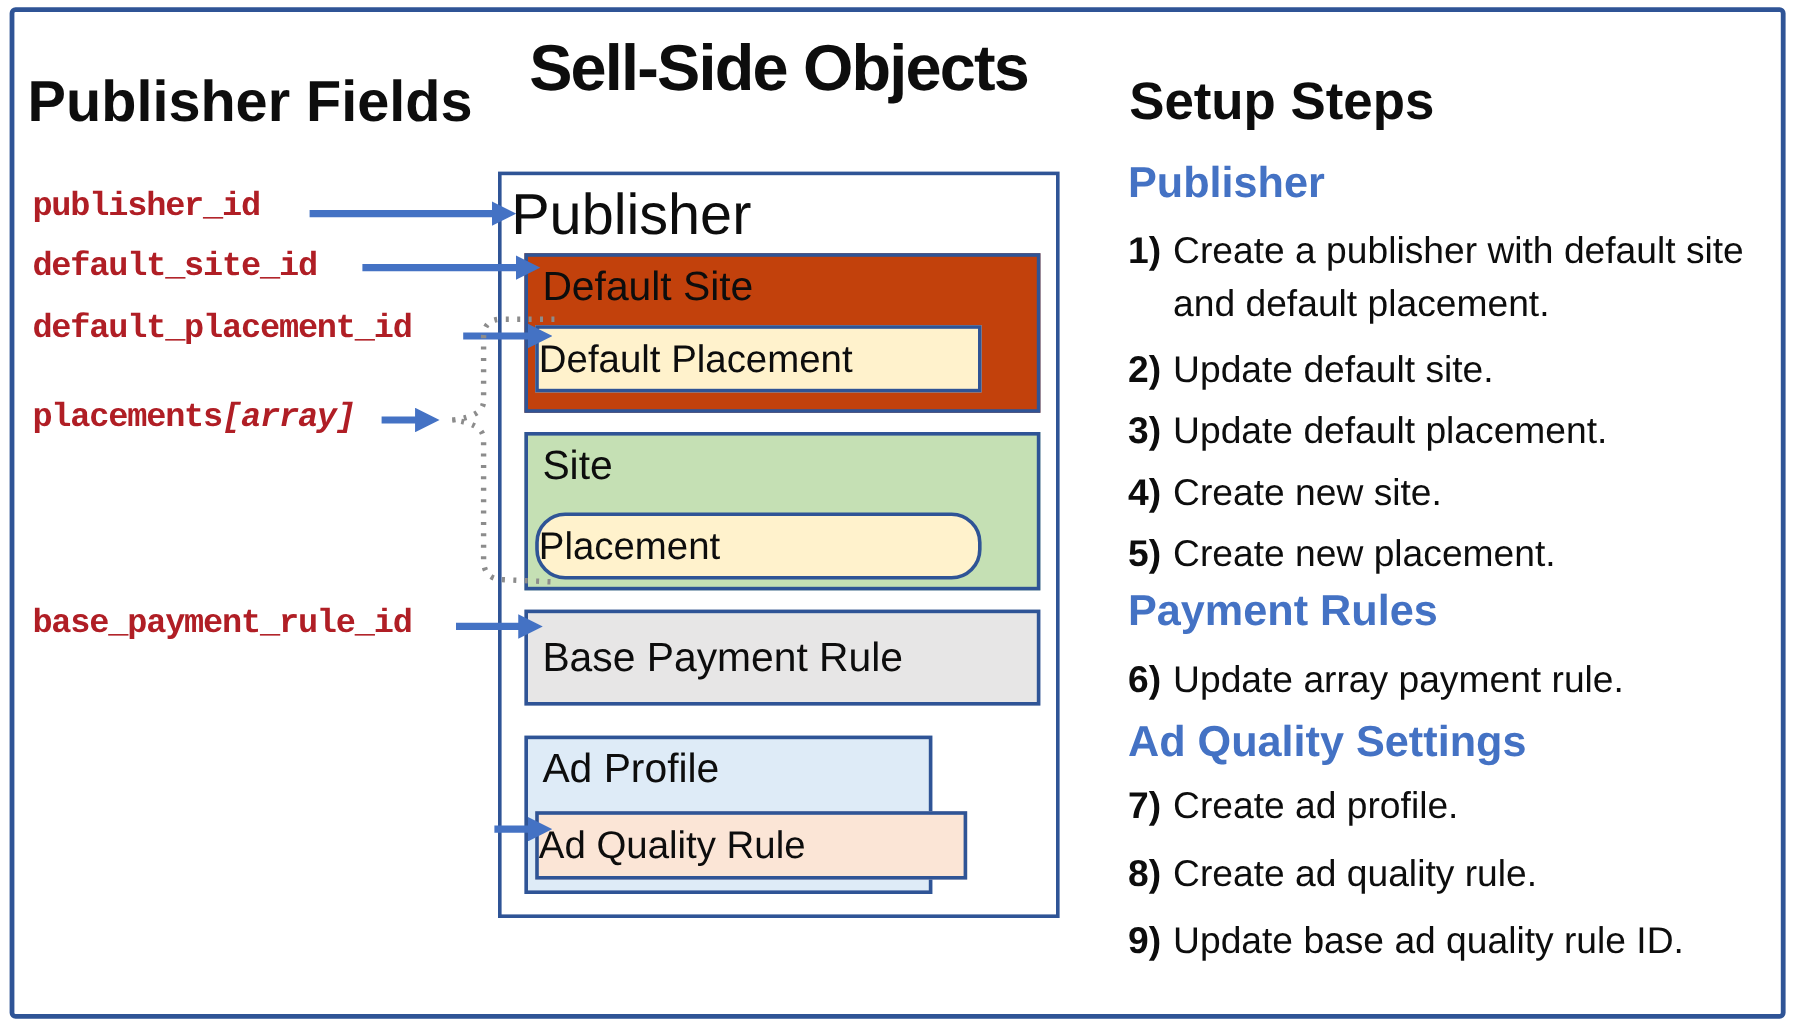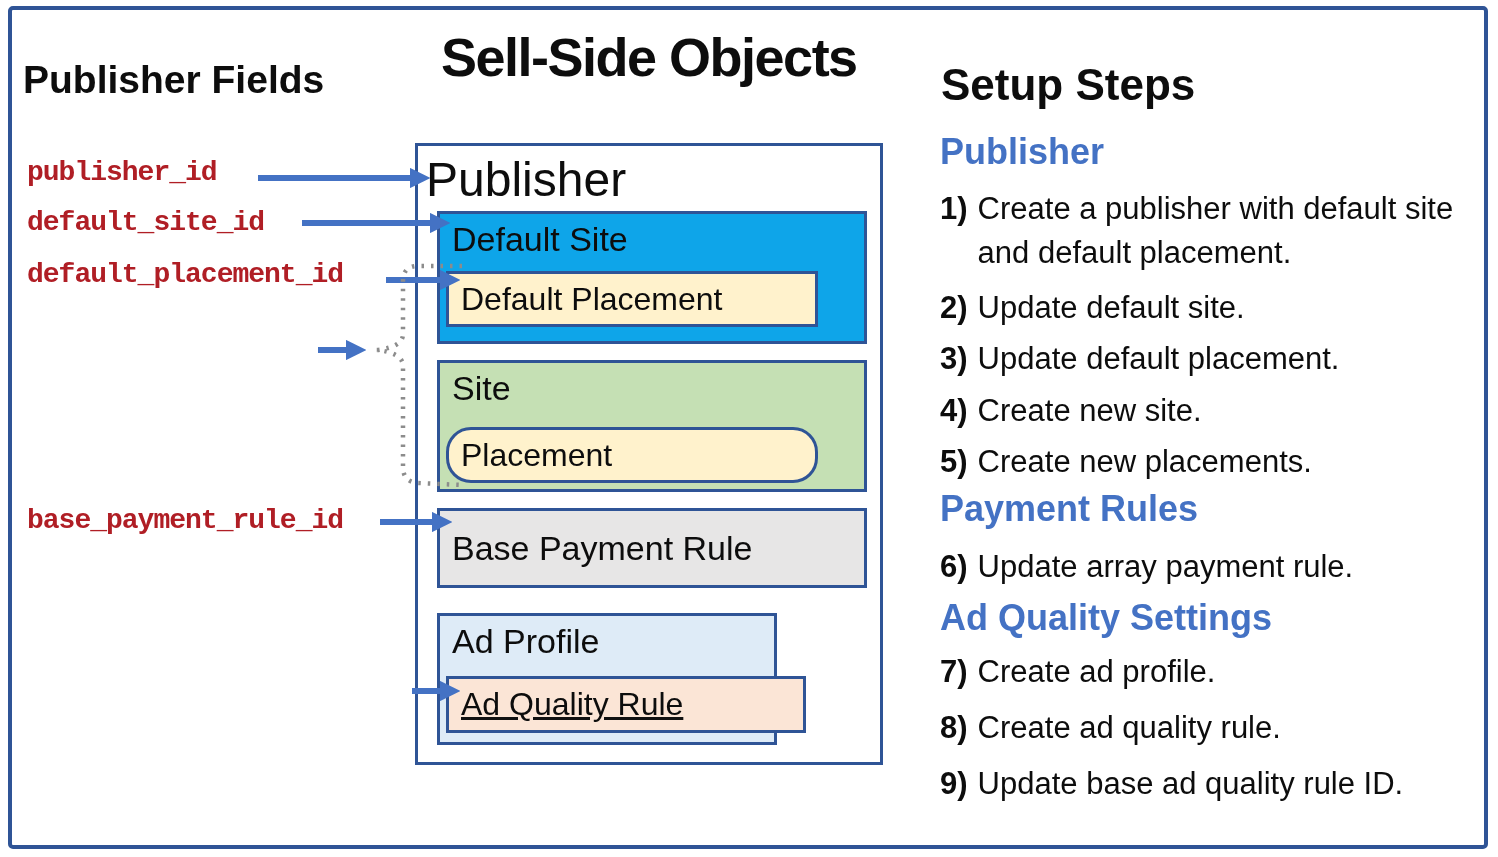--- a/index.html
+++ b/index.html
@@ -11,21 +11,21 @@
     color:#111111;
     overflow:hidden;
   }
   .frame{
     position:absolute;left:8px;top:6px;width:1472px;height:835px;
     border:4px solid #2F5496;border-radius:5px;background:#ffffff;
   }
   .heading{
     position:absolute;font-weight:bold;color:#0d0d0d;white-space:nowrap;
   }
-  .pf-heading{left:23px;top:58px;font-size:39px;}
+  .pf-heading{left:23px;top:58px;font-size:48px;}
   .main-title{left:441px;top:26px;font-size:54px;letter-spacing:-1.5px;}
   .ss-heading{left:941px;top:60px;font-size:44px;}
 
   
   .field{
     position:absolute;left:27px;
     font-family:"Liberation Mono", monospace;
     font-weight:bold;font-size:28px;line-height:34px;
     color:#B01E25;white-space:nowrap;letter-spacing:-1px;
   }
@@ -43,30 +43,30 @@
     position:absolute;border:3px solid #2F5496;box-sizing:border-box;
   }
   .obj-label{
     position:absolute;left:12px;top:6px;font-size:34px;color:#0d0d0d;white-space:nowrap;
   }
   .inner{
     position:absolute;border:3px solid #2F5496;box-sizing:border-box;
     display:flex;align-items:center;
   }
   .inner-label{
-    font-size:32px;color:#0d0d0d;padding-left:12px;white-space:nowrap;
+    font-size:32px;color:#0d0d0d;white-space:nowrap;
   }
-  .box-default-site{left:19px;top:65px;width:430px;height:133px;background:#0ea5e9;}
+  .box-default-site{left:19px;top:65px;width:430px;height:133px;background:#c2410c;}
   .box-default-placement{left:6px;top:57px;width:372px;height:56px;background:#FFF2CC;}
   .box-site{left:19px;top:214px;width:430px;height:132px;background:#C5E0B4;}
   .box-placement{left:6px;top:64px;width:372px;height:56px;background:#FFF2CC;border-radius:25px;}
   .box-payment{left:19px;top:362px;width:430px;height:80px;background:#E7E6E6;display:flex;align-items:center;text-align:center;}
   .box-payment .obj-label{position:static;padding-left:12px;}
   .box-ad-profile{left:19px;top:467px;width:340px;height:132px;background:#DEEBF7;}
-  .box-ad-quality{left:6px;top:60px;width:360px;height:57px;background:#FBE5D6;text-decoration:underline;}
+  .box-ad-quality{left:6px;top:60px;width:360px;height:57px;background:#FBE5D6;}
 
   
   .sub-heading{
     position:absolute;left:940px;font-size:36px;font-weight:bold;color:#4472C4;white-space:nowrap;
   }
   .step{
     position:absolute;left:940px;width:545px;
     font-size:31px;line-height:44px;color:#0d0d0d;
     display:flex;
   }
@@ -86,20 +86,22 @@
   <div class="heading pf-heading">Publisher Fields</div>
   <div class="heading ss-heading">Setup Steps</div>
   <div class="heading main-title">Sell-Side Objects</div>
 
   <div class="field" style="top:156px">
     <span>publisher_id</span></div>
   <div class="field" style="top:206px">
     <span>default_site_id</span></div>
   <div class="field" style="top:258px">
     <span>default_placement_id</span></div>
+  <div class="field" style="top:332px">
+    <span>placements</span><span class="arr-suffix">[array]</span></div>
   <div class="field" style="top:504px">
     <span>base_payment_rule_id</span></div>
 
   <div class="pub-container">
     <div class="pub-label">Publisher</div>
 
     <div class="obj box-default-site">
       <div class="obj-label">Default Site</div>
       <div class="inner box-default-placement">
         <span class="inner-label">Default Placement</span>
@@ -138,21 +140,21 @@
   <div class="step" style="top:337px">
     <span class="num">3)</span>
     <span class="txt">Update default placement.</span>
   </div>
   <div class="step" style="top:389px">
     <span class="num">4)</span>
     <span class="txt">Create new site.</span>
   </div>
   <div class="step" style="top:440px">
     <span class="num">5)</span>
-    <span class="txt">Create new placements.</span>
+    <span class="txt">Create new placement.</span>
   </div>
 
   <div class="sub-heading" style="top:488px">Payment Rules</div>
 
   <div class="step" style="top:545px">
     <span class="num">6)</span>
     <span class="txt">Update array payment rule.</span>
   </div>
 
   <div class="sub-heading" style="top:597px">Ad Quality Settings</div>

